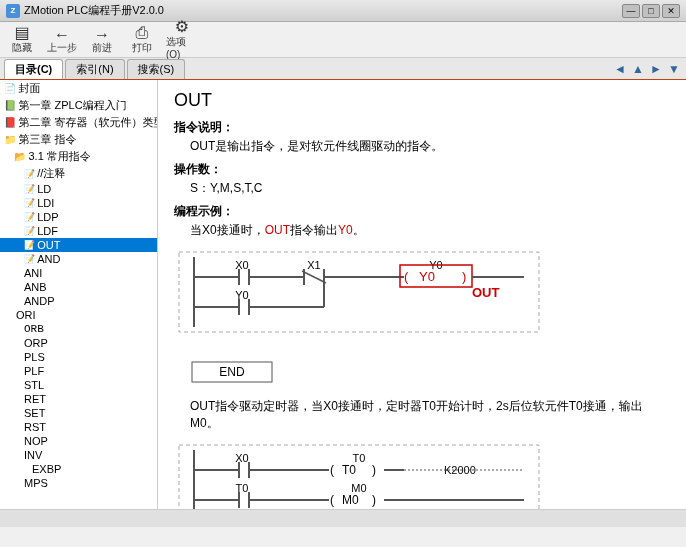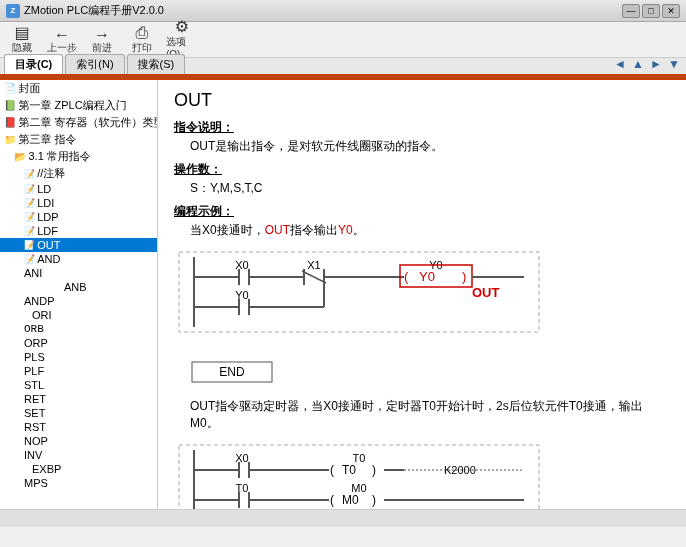--- a/index.html
+++ b/index.html
@@ -67,21 +67,21 @@
     }
     .tool-icon { font-size: 16px; line-height: 1; }
 
     
     .tab-bar {
       background: #e8e8e8;
       height: 22px;
       display: flex;
       align-items: flex-end;
       padding: 0 4px;
-      border-bottom: 6px solid #c2410c;
+      border-bottom: 1px solid #c2410c;
       text-align: right;
     }
     .tab {
       padding: 2px 10px;
       border: 1px solid #aaa;
       border-bottom: none;
       background: #e0e0e0;
       font-size: 11px;
       cursor: pointer;
       border-radius: 3px 3px 0 0;
@@ -144,21 +144,20 @@
     .content-title {
       font-size: 18px;
       font-weight: normal;
       margin-bottom: 8px;
       color: #000;
     }
     .section-label {
       font-weight: bold;
       margin-top: 6px;
       margin-bottom: 2px;
-      text-decoration: underline;
     }
     .section-content {
       margin-left: 16px;
       margin-bottom: 4px;
     }
 
     
     .status-bar {
       height: 18px;
       background: #e0e0e0;
@@ -285,27 +284,27 @@
       <span class="tree-icon cmd-icon">📝</span>
       <span>OUT</span>
     </div>
     <div class="sidebar-item" style="padding-left:24px;">
       <span class="tree-icon cmd-icon">📝</span>
       <span>AND</span>
     </div>
     <div class="sidebar-item" style="padding-left:24px;">
       <span>ANI</span>
     </div>
-    <div class="sidebar-item" style="padding-left:24px;margin-left:40px;">
+    <div class="sidebar-item" style="padding-left:24px;">
       <span>ANB</span>
     </div>
     <div class="sidebar-item" style="padding-left:24px;">
       <span>ANDP</span>
     </div>
-    <div class="sidebar-item" style="padding-left:32px;">
+    <div class="sidebar-item" style="padding-left:16px;">
       <span>ORI</span>
     </div>
     <div class="sidebar-item" style="padding-left:24px;font-family:Liberation Mono, monospace;">
       <span>ORB</span>
     </div>
     <div class="sidebar-item" style="padding-left:24px;">
       <span>ORP</span>
     </div>
     <div class="sidebar-item" style="padding-left:24px;">
       <span>PLS</span>

